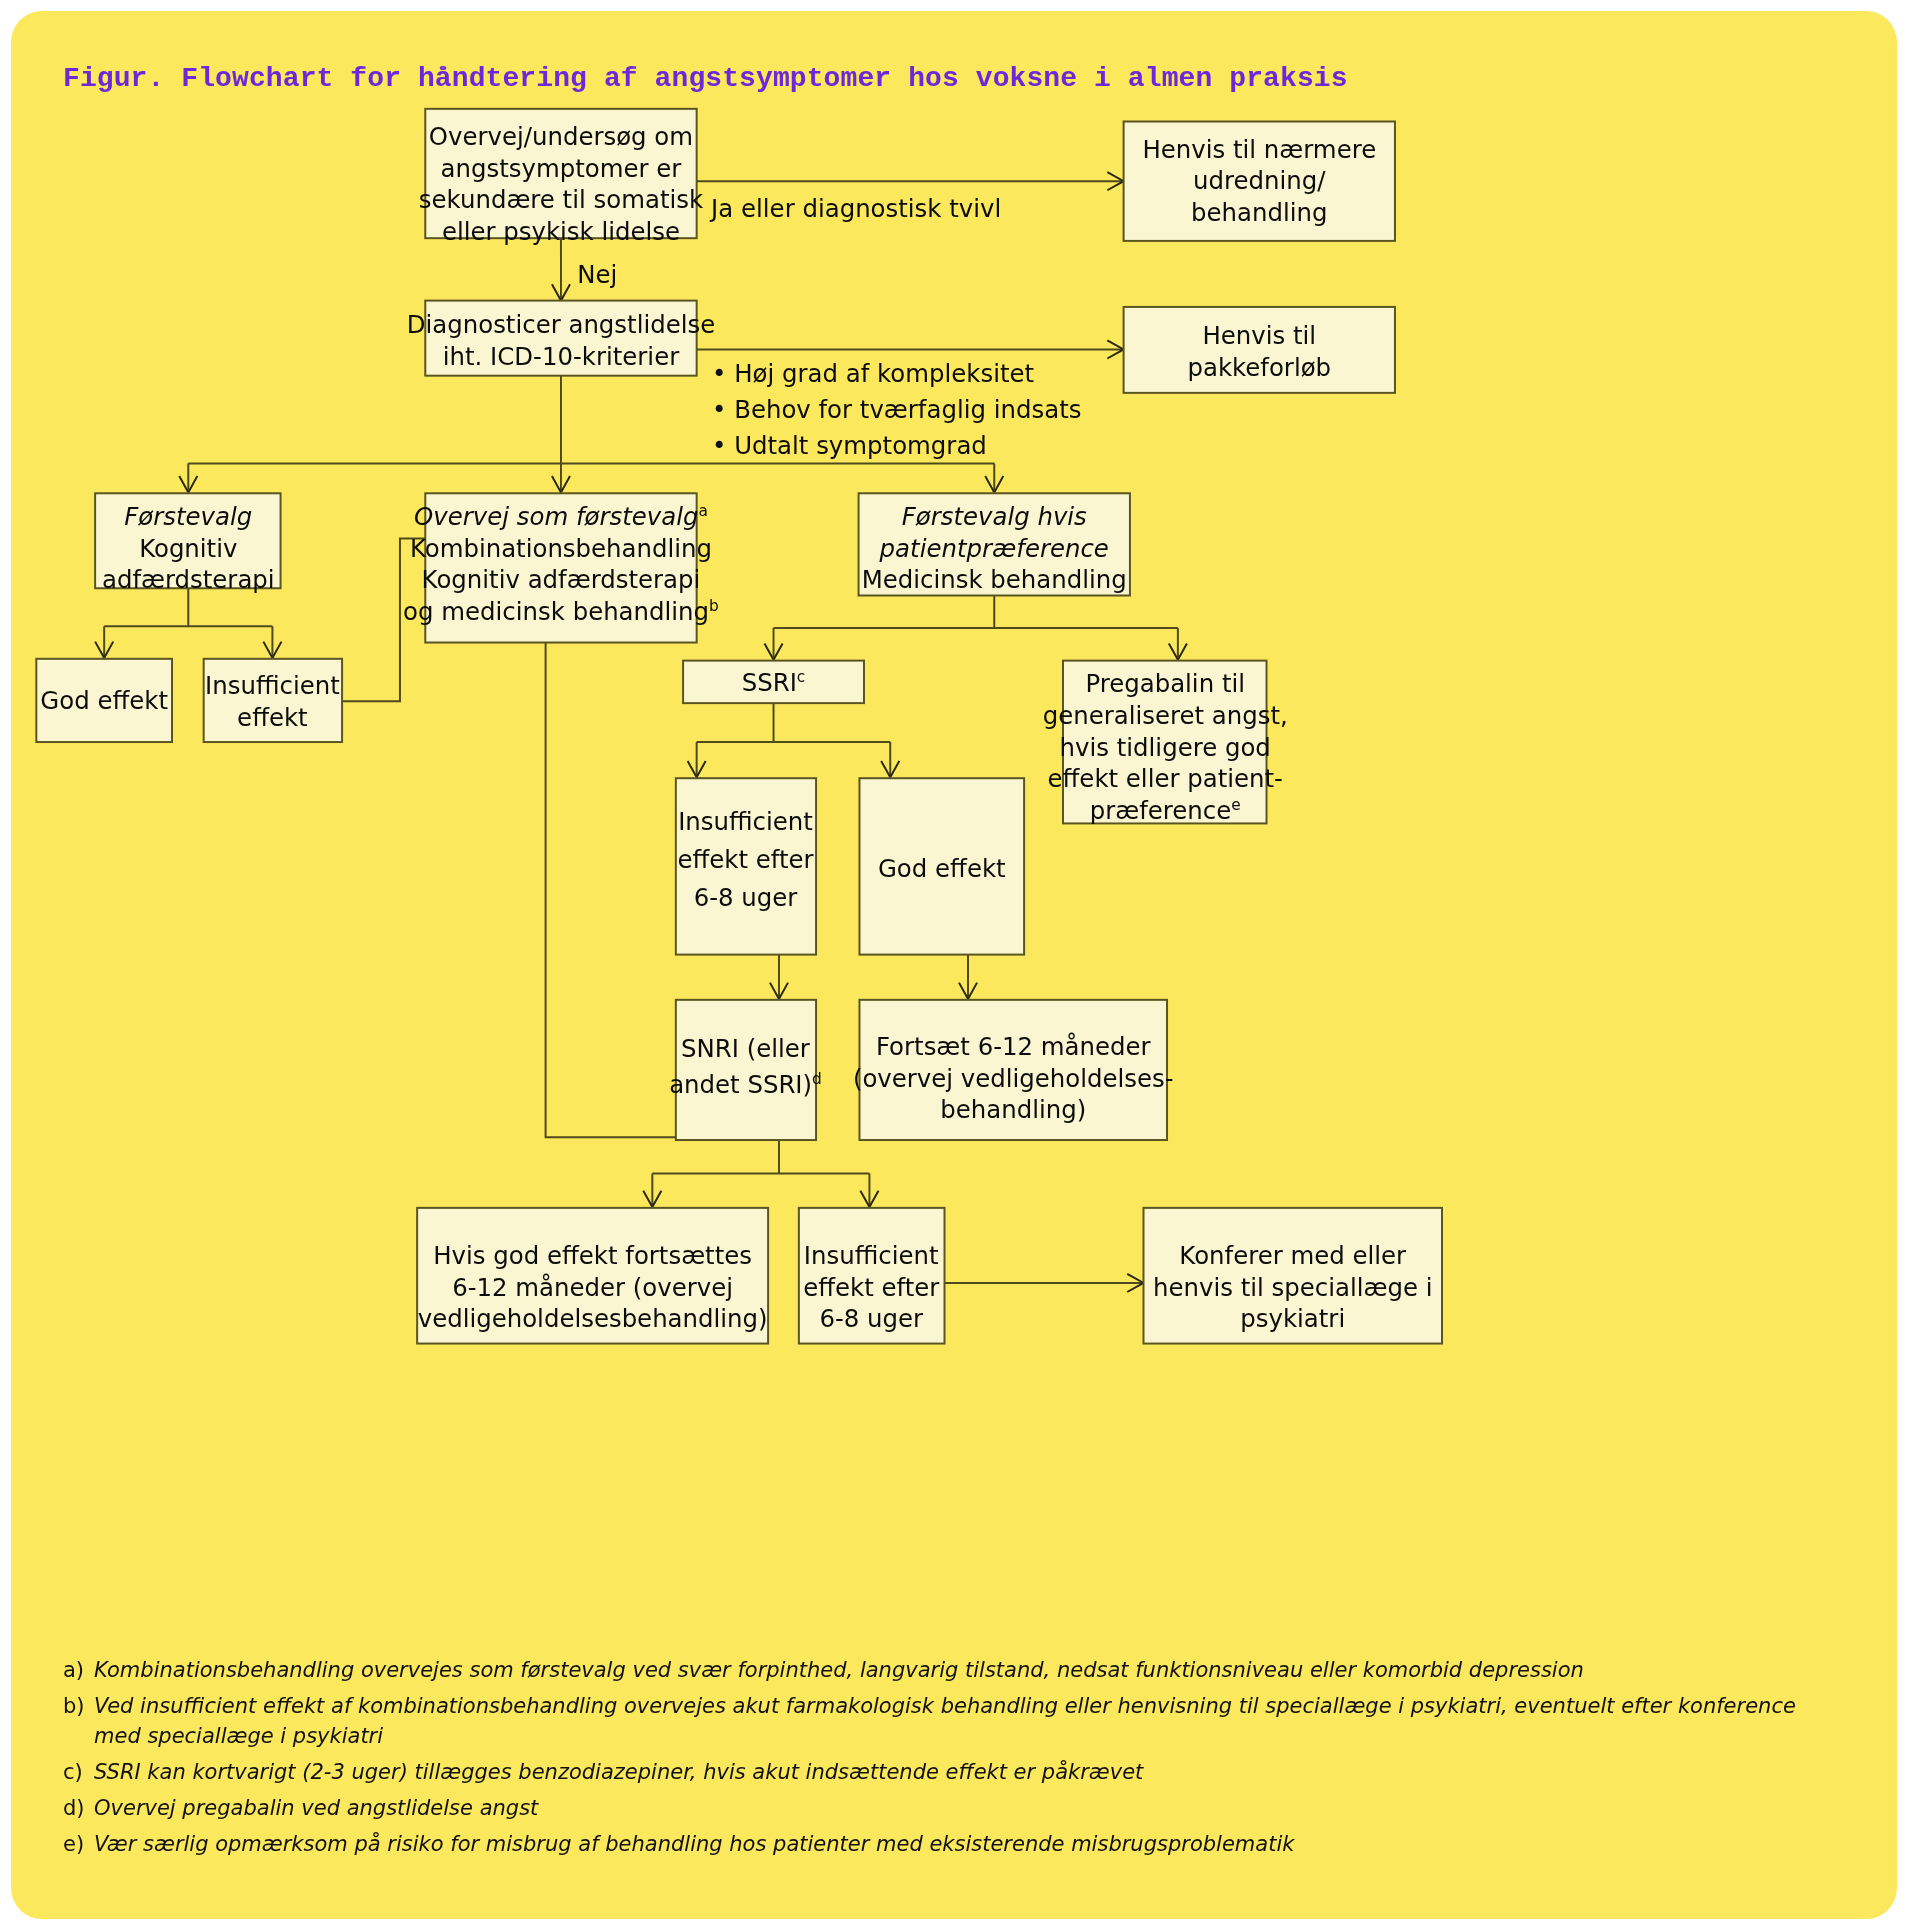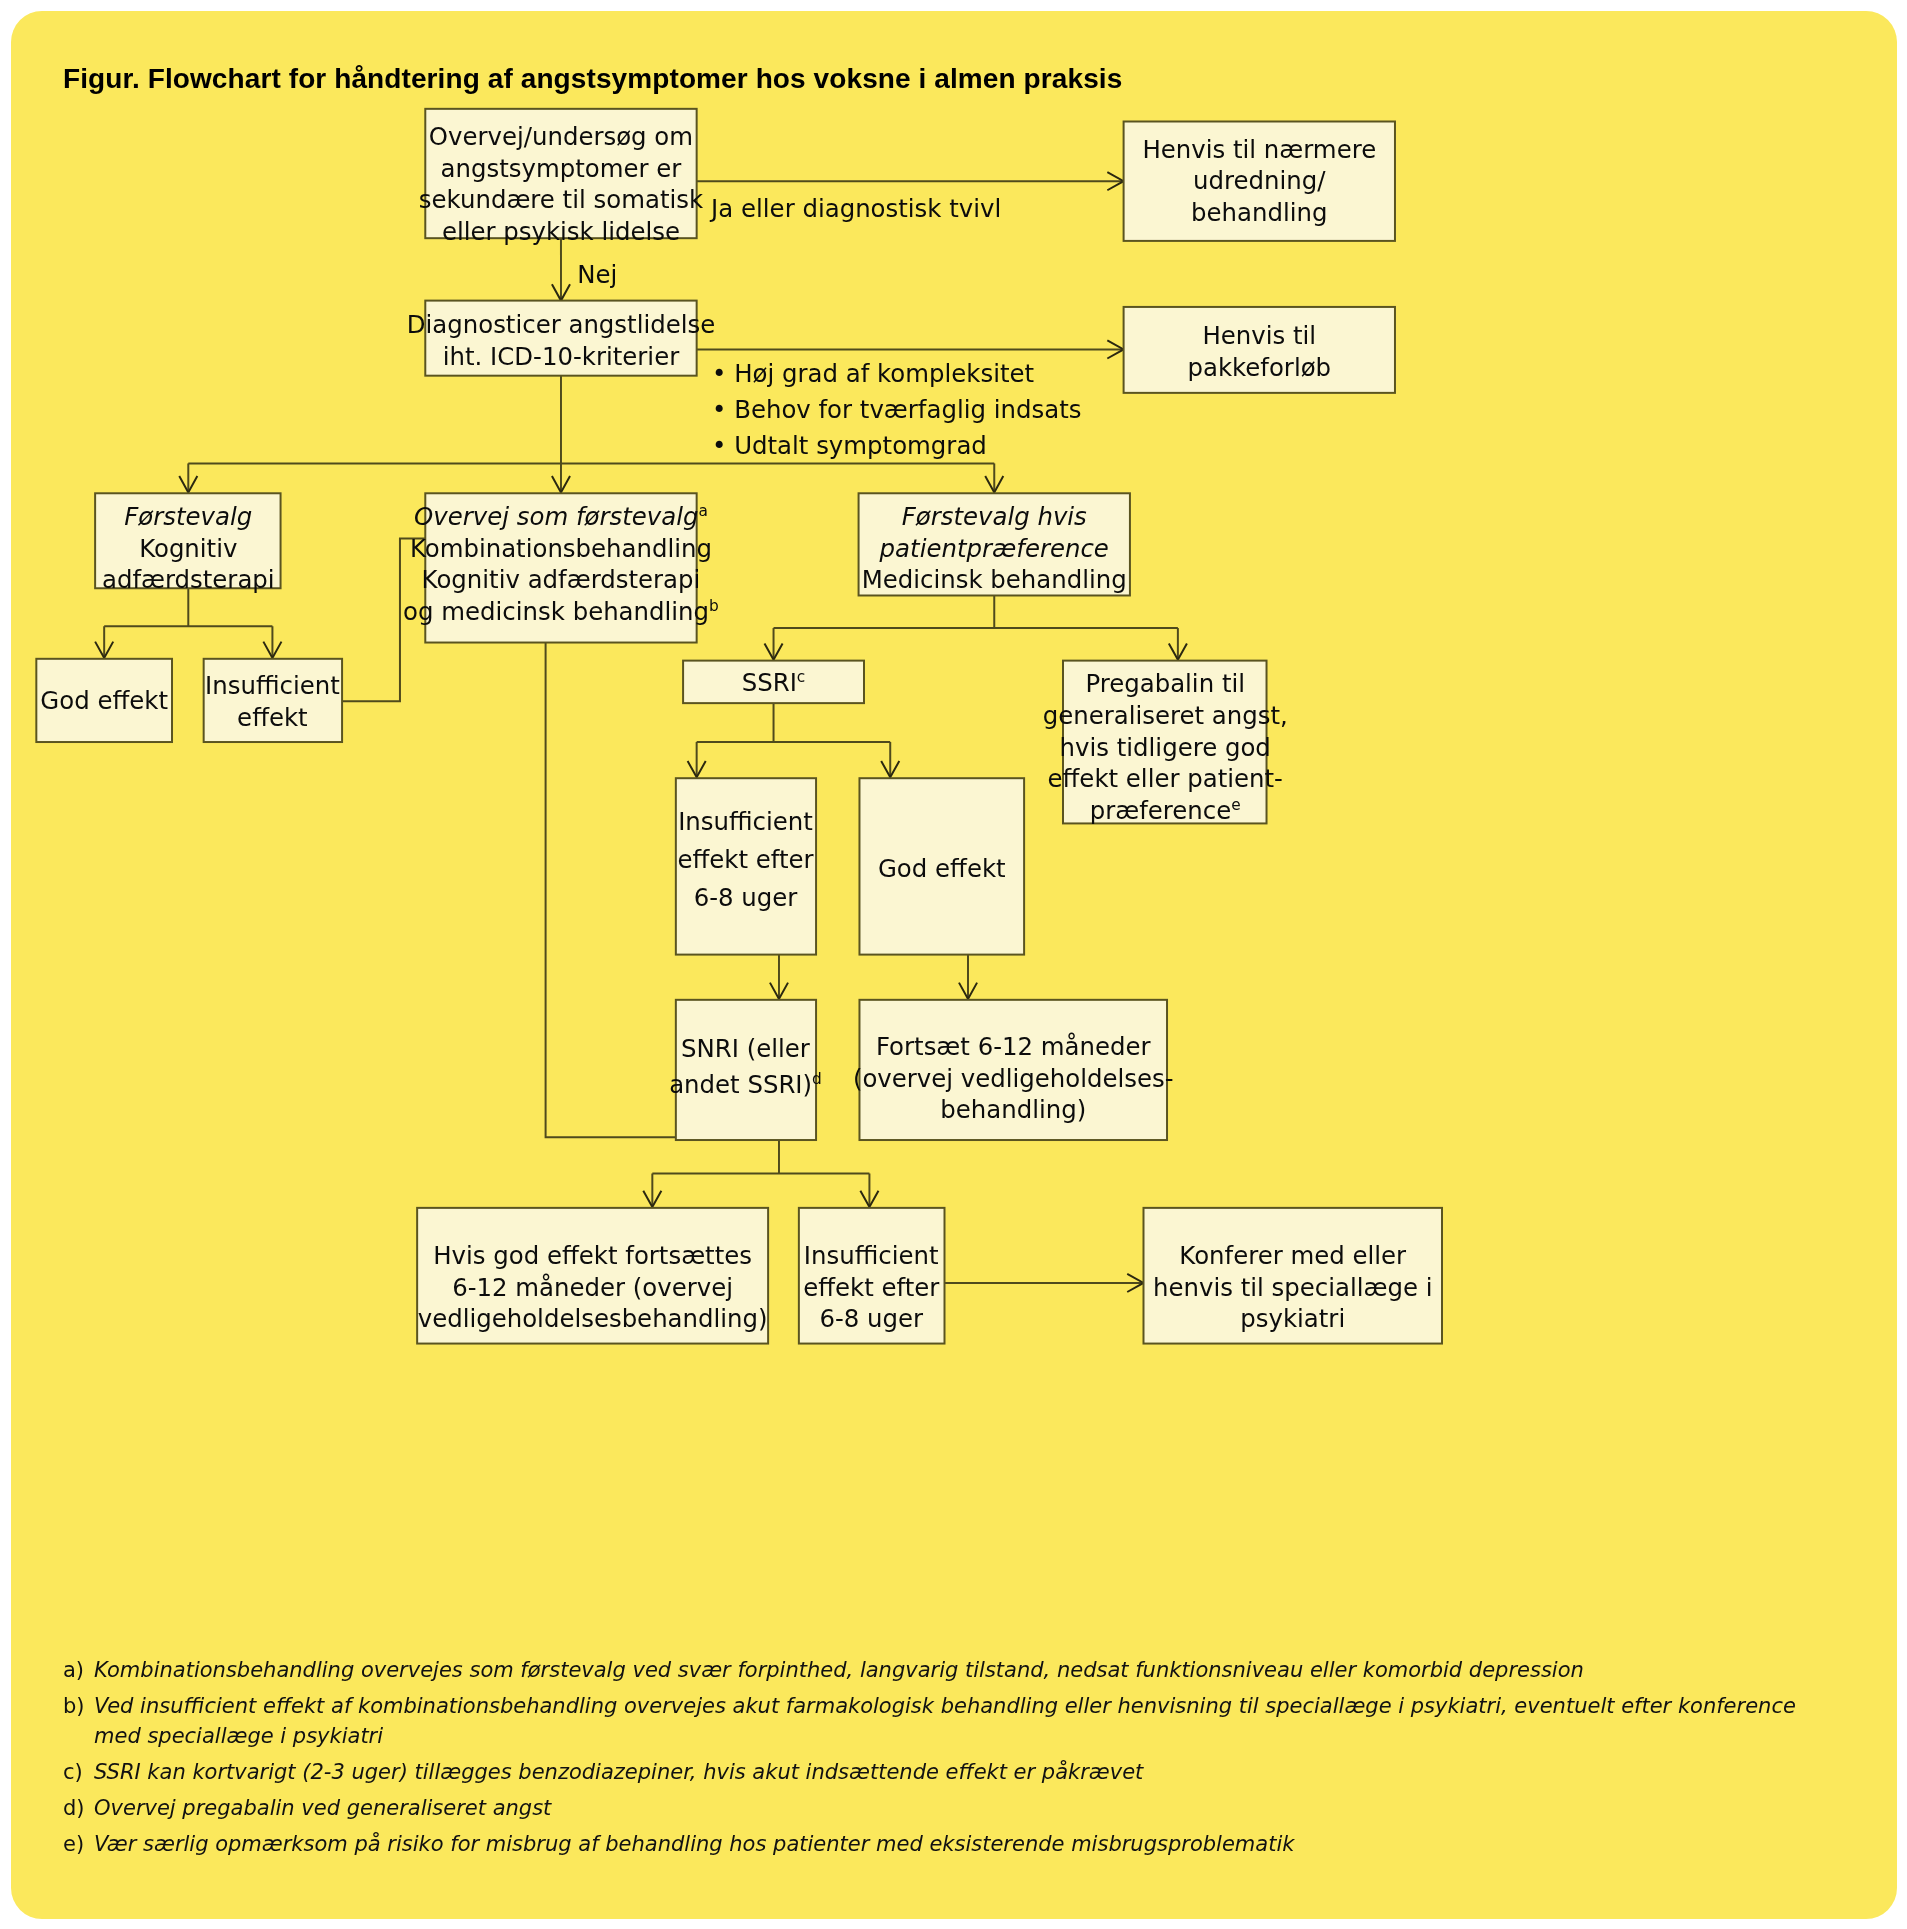--- a/index.html
+++ b/index.html
@@ -23,23 +23,23 @@
     background: #fbe85c;
     border-radius: 31px;
     overflow: hidden;
   }
   #page-title {
     position: absolute;
     left: 52px;
     top: 52px;
     font-size: 28px;
     font-weight: bold;
-    color: #000000;
+    color: #6d28d9;
     letter-spacing: 0.1px;
-    font-family: Liberation Sans, sans-serif;
+    font-family: Liberation Mono, monospace;
   }
   #flow-svg {
     position: absolute;
     left: 0;
     top: 0;
     width: 1886px;
     height: 1908px;
   }
   .node-rect {
     fill: #fbf6d2;
@@ -323,21 +323,21 @@
     <div class="footnote">
       <span class="marker">b)</span>
       <span class="ftext">Ved insufficient effekt af kombinationsbehandling overvejes akut farmakologisk behandling eller henvisning til speciallæge i psykiatri, eventuelt efter konference med speciallæge i psykiatri</span>
     </div>
     <div class="footnote">
       <span class="marker">c)</span>
       <span class="ftext">SSRI kan kortvarigt (2-3 uger) tillægges benzodiazepiner, hvis akut indsættende effekt er påkrævet</span>
     </div>
     <div class="footnote">
       <span class="marker">d)</span>
-      <span class="ftext">Overvej pregabalin ved generaliseret angst</span>
+      <span class="ftext">Overvej pregabalin ved angstlidelse angst</span>
     </div>
     <div class="footnote">
       <span class="marker">e)</span>
       <span class="ftext">Vær særlig opmærksom på risiko for misbrug af behandling hos patienter med eksisterende misbrugsproblematik</span>
     </div>
   </div>
 
 </div>
 
 

